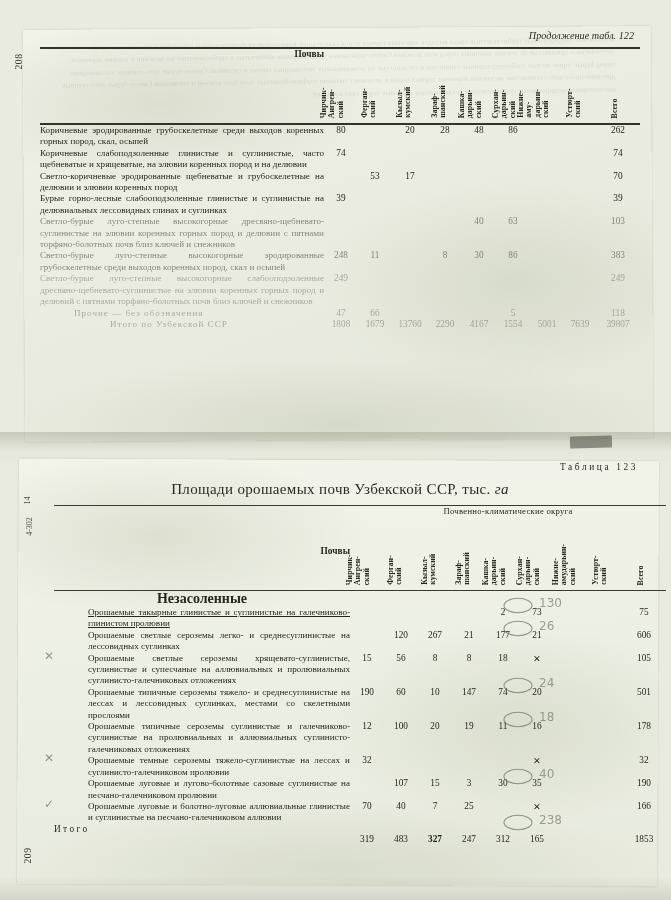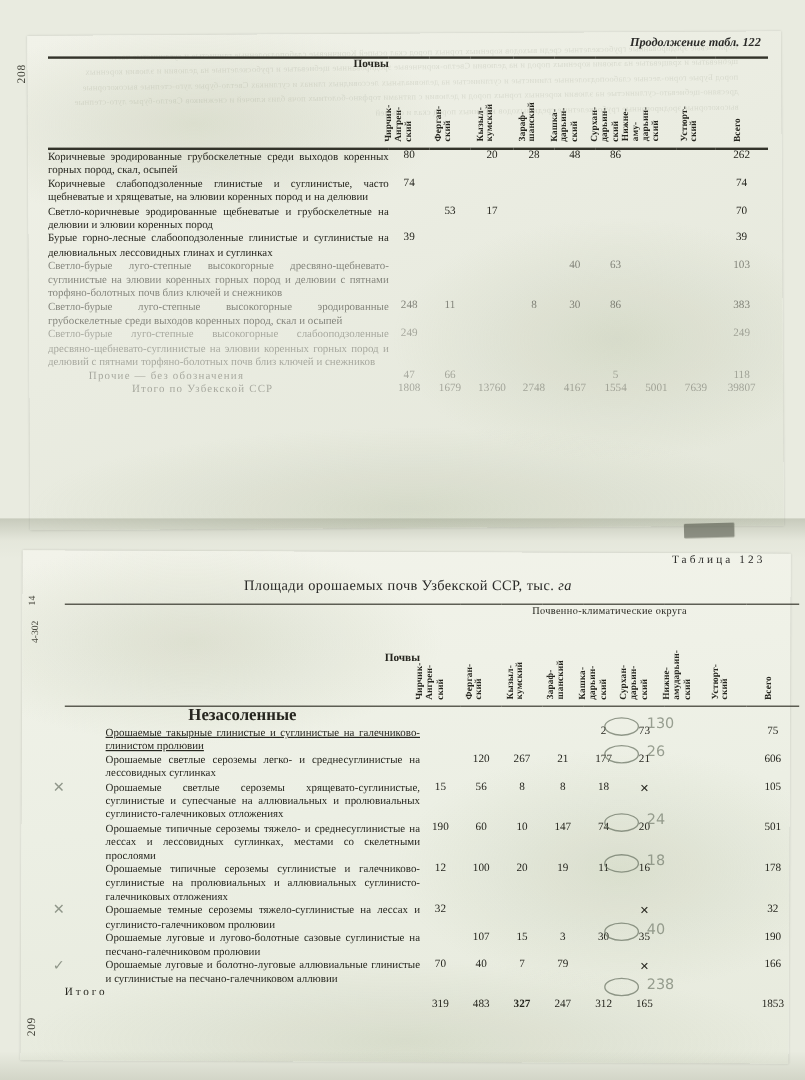--- a/index.html
+++ b/index.html
@@ -118,21 +118,21 @@
     font-style:italic;
     font-size:10.2px;
     text-align:right;
   }
   .tbl-number{
     font-size:9.4px;
     letter-spacing:2.6px;
     text-align:right;
   }
   .tbl-title{
-    font-size:12px;
+    font-size:15px;
     text-align:center;
     letter-spacing:.35px;
   }
   .tbl-title i{font-style:italic;}
   .group-hdr{
     text-align:center;font-size:8.6px;letter-spacing:.3px;
     padding:2px 0 3px;
   }
   .section-row td{
     text-align:center;font-weight:bold;font-size:14px;
@@ -187,21 +187,21 @@
 </style>
 </head>
 <body>
 
 <div class="sheet" id="sheet-top">
   <div class="showthrough">Коричневые эродированные грубоскелетные среди выходов коренных горных пород скал осыпей Коричневые слабоподзоленные глинистые и суглинистые часто щебневатые и хрящеватые на элювии коренных пород и на делювии Светло-коричневые эродированные щебневатые и грубоскелетные на делювии и элювии коренных пород Бурые горно-лесные слабооподзоленные глинистые и суглинистые на делювиальных лессовидных глинах и суглинках Светло-бурые луго-степные высокогорные дресвяно-щебневато-суглинистые на элювии коренных горных пород и делювии с пятнами торфяно-болотных почв близ ключей и снежников Светло-бурые луго-степные высокогорные эродированные грубоскелетные среди выходов коренных пород скал и осыпей</div>
   <div class="mottle"></div>
 </div>
 
 <div class="tbl-wrap" id="wrap-122" style="left:40px;top:30px;width:600px;">
-  <div class="tbl-caption" style="padding-right:6px;font-weight:bold;">Продолжение табл. 122</div>
+  <div class="tbl-caption" style="padding-right:6px;">Продолжение табл. 122</div>
   <table class="t" id="t122" style="width:600px;margin-top:6px;">
     <colgroup>
       <col style="width:284px">
       <col style="width:34px">
         <col style="width:34px">
         <col style="width:36px">
       <col style="width:34px">
         <col style="width:34px">
         <col style="width:34px">
       <col style="width:34px">
@@ -366,21 +366,21 @@
           <td class="num vline">5</td>
           <td class="num vline"></td>
           <td class="num vline"></td>
           <td class="num vline">118</td>
         </tr>
         <tr class="faded-2">
           <td class="soil-cell" style="padding-left: 70px; letter-spacing: 1px;">Итого по Узбекской ССР</td>
           <td class="num vline">1808</td>
           <td class="num vline">1679</td>
           <td class="num vline">13760</td>
-          <td class="num vline">2748</td>
+          <td class="num vline">2290</td>
           <td class="num vline">4167</td>
           <td class="num vline">1554</td>
           <td class="num vline">5001</td>
           <td class="num vline">7639</td>
           <td class="num vline">39807</td>
         </tr>
       </tbody>
   </table>
 </div>
 
@@ -571,21 +571,21 @@
           <td class="num vline">35</td>
           <td class="num vline"></td>
           <td class="num vline"></td>
           <td class="num vline">190</td>
         </tr>
         <tr>
           <td class="soil-cell" style="padding-left: 34px;">Орошаемые луговые и болотно-луговые аллювиальные глинистые и суглинистые на песчано-галечниковом аллювии</td>
           <td class="num vline">70</td>
           <td class="num vline">40</td>
           <td class="num vline">7</td>
-          <td class="num vline">79</td>
+          <td class="num vline">25</td>
           <td class="num vline"></td>
           <td class="num vline">✕</td>
           <td class="num vline"></td>
           <td class="num vline"></td>
           <td class="num vline">166</td>
         </tr>
         <tr>
           <td class="total-label">Итого</td>
           <td class="num vline" style="padding-top: 10px;">319</td>
           <td class="num vline" style="padding-top: 10px; text-align: center;">483</td>

